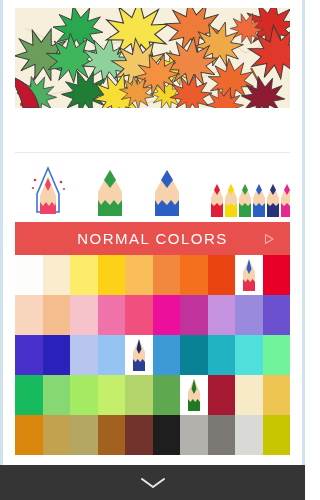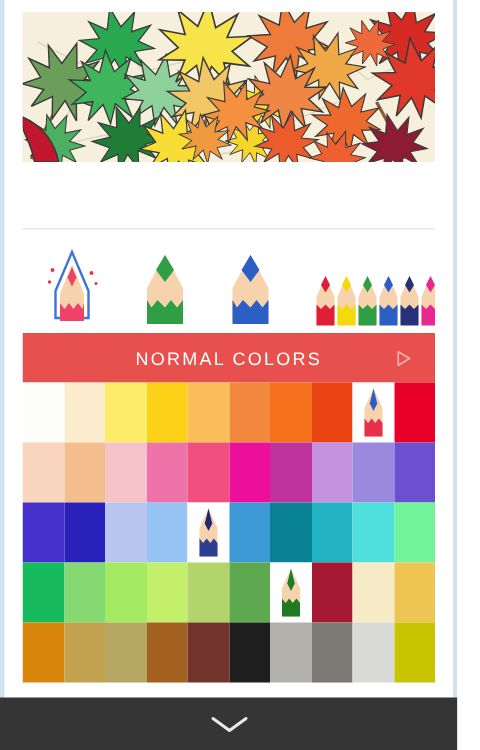--- a/index.html
+++ b/index.html
@@ -46,21 +46,21 @@
     overflow: hidden;
   }
   .palette-header {
     position: relative;
     height: 33px;
     background: #e8504e;
     display: flex; align-items: center; justify-content: center;
   }
   .palette-header-title {
     color: #ffffff;
-    font-size: 12px;
+    font-size: 15px;
     letter-spacing: 1.5px;
     font-weight: 400;
     text-align: center;
   }
   .palette-next-btn {
     position: absolute; right: 14px; top: 50%; transform: translateY(-50%);
     width: 14px; height: 14px;
     display: flex; align-items: center; justify-content: center;
   }
   .palette-next-btn svg { display: block; }

